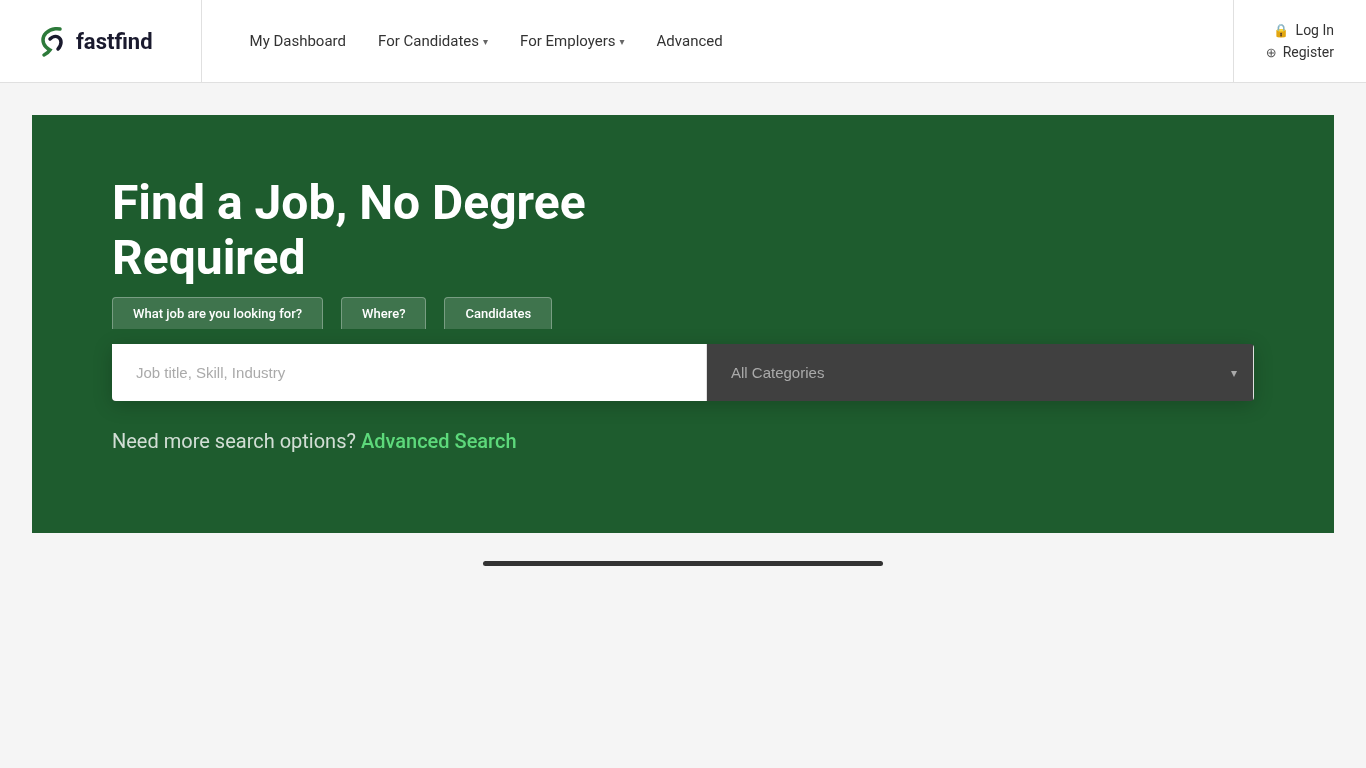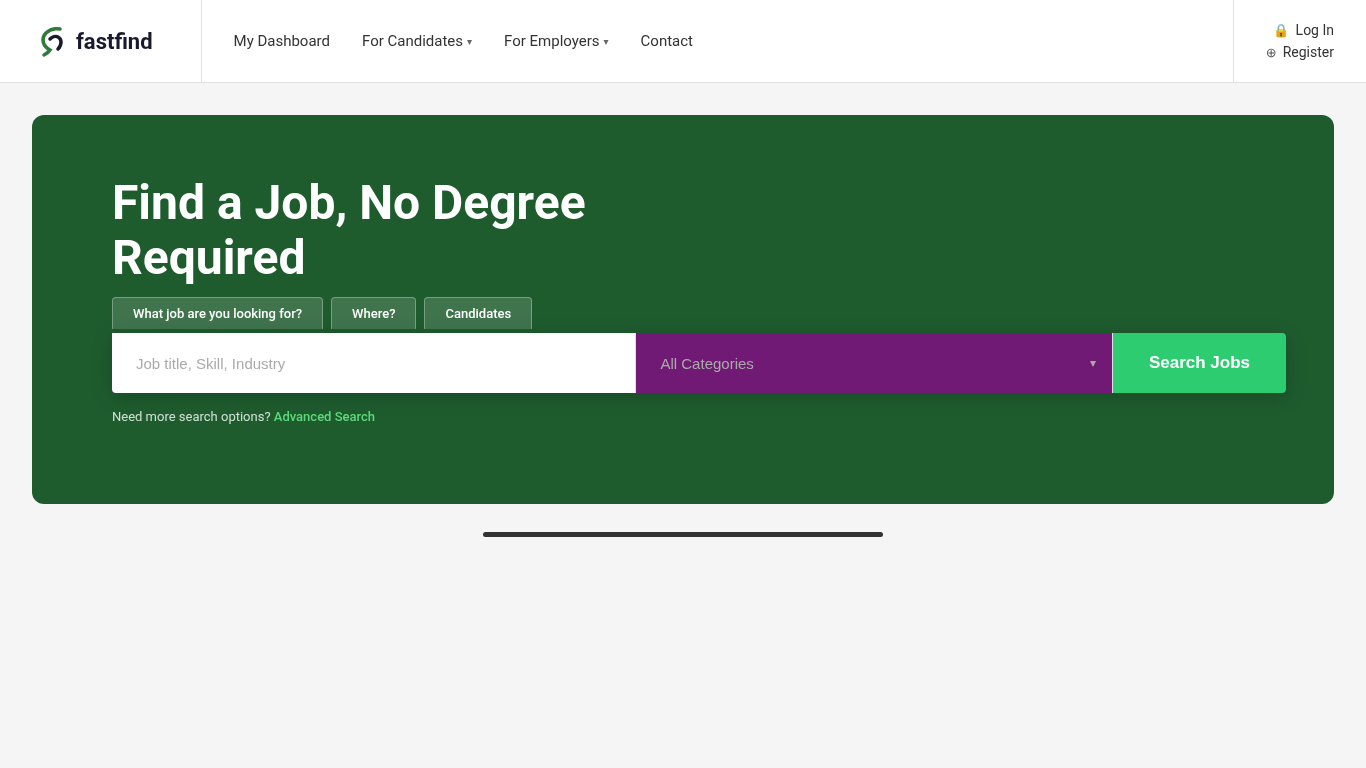--- a/index.html
+++ b/index.html
@@ -22,21 +22,21 @@
       justify-content: space-between;
       background: #ffffff;
       border-bottom: 1px solid #e0e0e0;
       padding: 0 32px;
       height: 83px;
     }
 
     .header-left {
       display: flex;
       align-items: center;
-      gap: 32px;
+      gap: 48px;
     }
 
     .logo-area {
       display: flex;
       align-items: center;
       gap: 8px;
       border-right: 1px solid #e0e0e0;
       padding-right: 48px;
       height: 83px;
     }
@@ -96,22 +96,22 @@
 
     .auth-icon {
       font-size: 13px;
       color: #555;
     }
 
     
     .hero {
       background: #1e5c2e;
       margin: 32px 32px 0 32px;
-      border-radius: 12px;
-      padding: 60px 48px 80px 80px;
+      border-radius: 0;
+      padding: 60px 80px 80px 80px;
       position: relative;
       overflow: hidden;
     }
 
     .hero-title {
       font-size: 48px;
       font-weight: 700;
       color: #ffffff;
       line-height: 1.15;
       max-width: 500px;
@@ -119,39 +119,39 @@
     }
 
     .hero-subtitle {
       font-size: 18px;
       color: rgba(255,255,255,0.75);
       margin-bottom: 48px;
     }
 
     .search-labels {
       display: flex;
-      gap: 0;
-      margin-bottom: 4px;
+      gap: 10px;
+      margin-bottom: 15px;
     }
 
     .search-label {
       background: rgba(255,255,255,0.15);
       color: #ffffff;
       padding: 8px 20px;
       font-size: 13px;
       font-weight: 500;
       border-radius: 4px 4px 0 0;
       margin-right: 8px;
       border: 1px solid rgba(255,255,255,0.3);
       border-bottom: none;
     }
 
     .search-bar {
       display: flex;
-      background: #701a75;
+      background: #404040;
       border-radius: 0 4px 4px 4px;
       overflow: hidden;
       box-shadow: 0 4px 20px rgba(0,0,0,0.2);
     }
 
     .search-field {
       flex: 1;
       padding: 20px 24px;
       border: none;
       outline: none;
@@ -227,22 +227,22 @@
       border: none;
       padding: 20px 36px;
       font-size: 17px;
       font-weight: 600;
       cursor: pointer;
       white-space: nowrap;
       transition: background 0.2s;
     }
 
     .advanced-search-row {
-      margin-top: 16px;
-      font-size: 13px;
+      margin-top: 28px;
+      font-size: 20px;
       color: rgba(255,255,255,0.8);
     }
 
     .advanced-link {
       color: #5dd97b;
       cursor: pointer;
       text-decoration: none;
       font-weight: 500;
     }
 
@@ -281,21 +281,21 @@
       </a>
       <a class="nav-item">
         <span>For Candidates</span>
         <span class="nav-chevron">▾</span>
       </a>
       <a class="nav-item">
         <span>For Employers</span>
         <span class="nav-chevron">▾</span>
       </a>
       <a class="nav-item">
-        <span>Contact</span>
+        <span>Advanced</span>
       </a>
     </nav>
   </div>
 
   <div class="header-right">
     <a class="auth-link">
       <span class="auth-icon">🔒</span>
       <span>Log In</span>
     </a>
     <a class="auth-link">
@@ -325,21 +325,20 @@
         <option>Retail</option>
         <option>Warehouse</option>
         <option>Transportation</option>
         <option>Healthcare</option>
         <option>Construction</option>
         <option>Hospitality</option>
       </select>
       <span class="category-chevron">▾</span>
     </div>
 
-    <button class="search-btn">Search Jobs</button>
   </div>
 
   <div class="advanced-search-row">
     <span>Need more search options?</span>
     <a class="advanced-link">Advanced Search</a>
   </div>
 </section>
 
 <div class="scroll-indicator">
   <div class="scroll-bar"></div>

